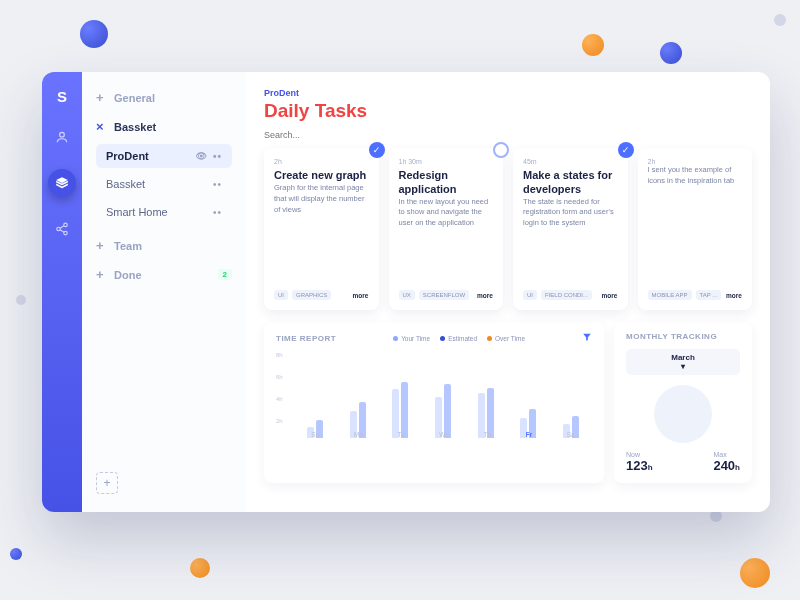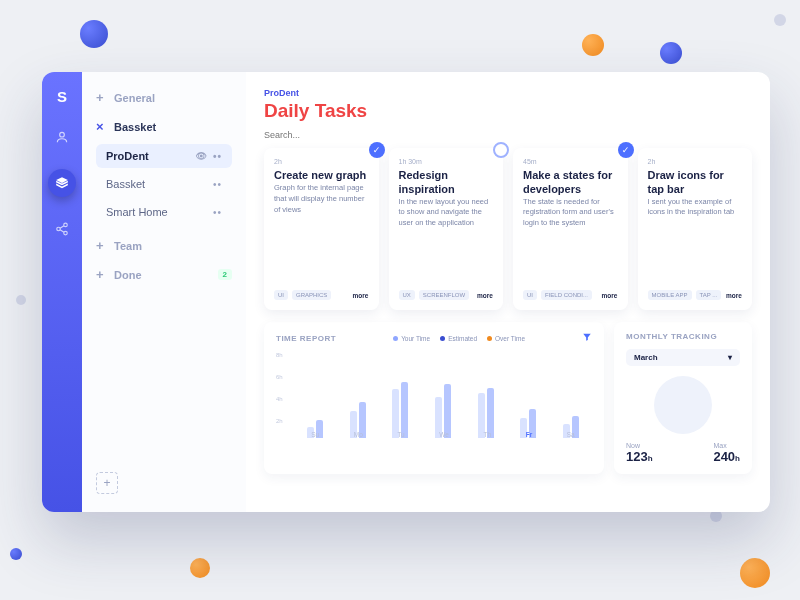--- a/index.html
+++ b/index.html
@@ -81,21 +81,21 @@
 .ylabels { position:absolute; left:0; top:0; bottom:14px; display:flex; flex-direction:column; justify-content:space-between; font-size:6px; color:#c3cade; }
 .bars { flex:1; display:flex; align-items:flex-end; justify-content:space-around; height:72px; }
 .bgrp { display:flex; gap:2px; align-items:flex-end; }
 .bar { width:7px; border-radius:2px 2px 0 0; }
 .b1 { background:#d9e2ff; }
 .b2 { background:#b6c6ff; }
 .xlabels { position:absolute; left:18px; right:0; bottom:0; display:flex; justify-content:space-around; font-size:6.5px; color:#b7bfd8; }
 .xlabels .xl.active { color:#4d6fff; font-weight:700; }
 
 .mtrack { width:138px; }
-.msel { margin-top:8px; display:flex; justify-content:space-between; align-items:center; background:#f4f6fc; padding:4px 8px; border-radius:5px; font-size:8px; font-weight:700; color:#1b2245; cursor:pointer; }
+.msel { margin-top:8px; display:flex; justify-content:space-between; align-items:center; background:#f4f6fc; padding:4px 8px; border-radius:5px; font-size:8px; font-weight:700; color:#1b2245; cursor:pointer;flex-direction:column; }
 .donut { width:58px; height:58px; border-radius:50%; background:#eef2fb; margin:10px auto 8px; }
 .mstats { display:flex; justify-content:space-between; font-size:7px; color:#9aa3c2; }
 .mstats .v { font-size:13px; font-weight:800; color:#1b2245; }
 .mstats .v small { font-size:8px; }
 </style>
 </head>
 <body>
 
 <div class="circ c1"></div>
 <div class="circ c2"></div>
@@ -195,42 +195,41 @@
      <div class="cd">Graph for the internal page that will display the number of views</div>
      <div class="tags">
             <span class="tag">UI</span>
             <span class="tag">GRAPHICS</span>
             <span class="more">more</span>
           </div>
     </div>
         <div class="card">
           <div class="mark open"></div>
      <div class="dur">1h 30m</div>
-     <div class="ct">Redesign inspiration</div>
+     <div class="ct">Redesign application</div>
      <div class="cd">In the new layout you need to show and navigate the user on the application</div>
      <div class="tags">
             <span class="tag">UX</span>
             <span class="tag">SCREENFLOW</span>
             <span class="more">more</span>
           </div>
     </div>
         <div class="card">
           <div class="mark done">✓</div>
      <div class="dur">45m</div>
      <div class="ct">Make a states for developers</div>
      <div class="cd">The state is needed for registration form and user's login to the system</div>
      <div class="tags">
             <span class="tag">UI</span>
             <span class="tag">FIELD CONDI...</span>
             <span class="more">more</span>
           </div>
     </div>
         <div class="card">
      <div class="dur">2h</div>
-     <div class="ct">Draw icons for tap bar</div>
      <div class="cd">I sent you the example of icons in the inspiration tab</div>
      <div class="tags">
             <span class="tag">MOBILE APP</span>
             <span class="tag">TAP ...</span>
             <span class="more">more</span>
           </div>
     </div>
       </div>
 
     <div class="brow">

